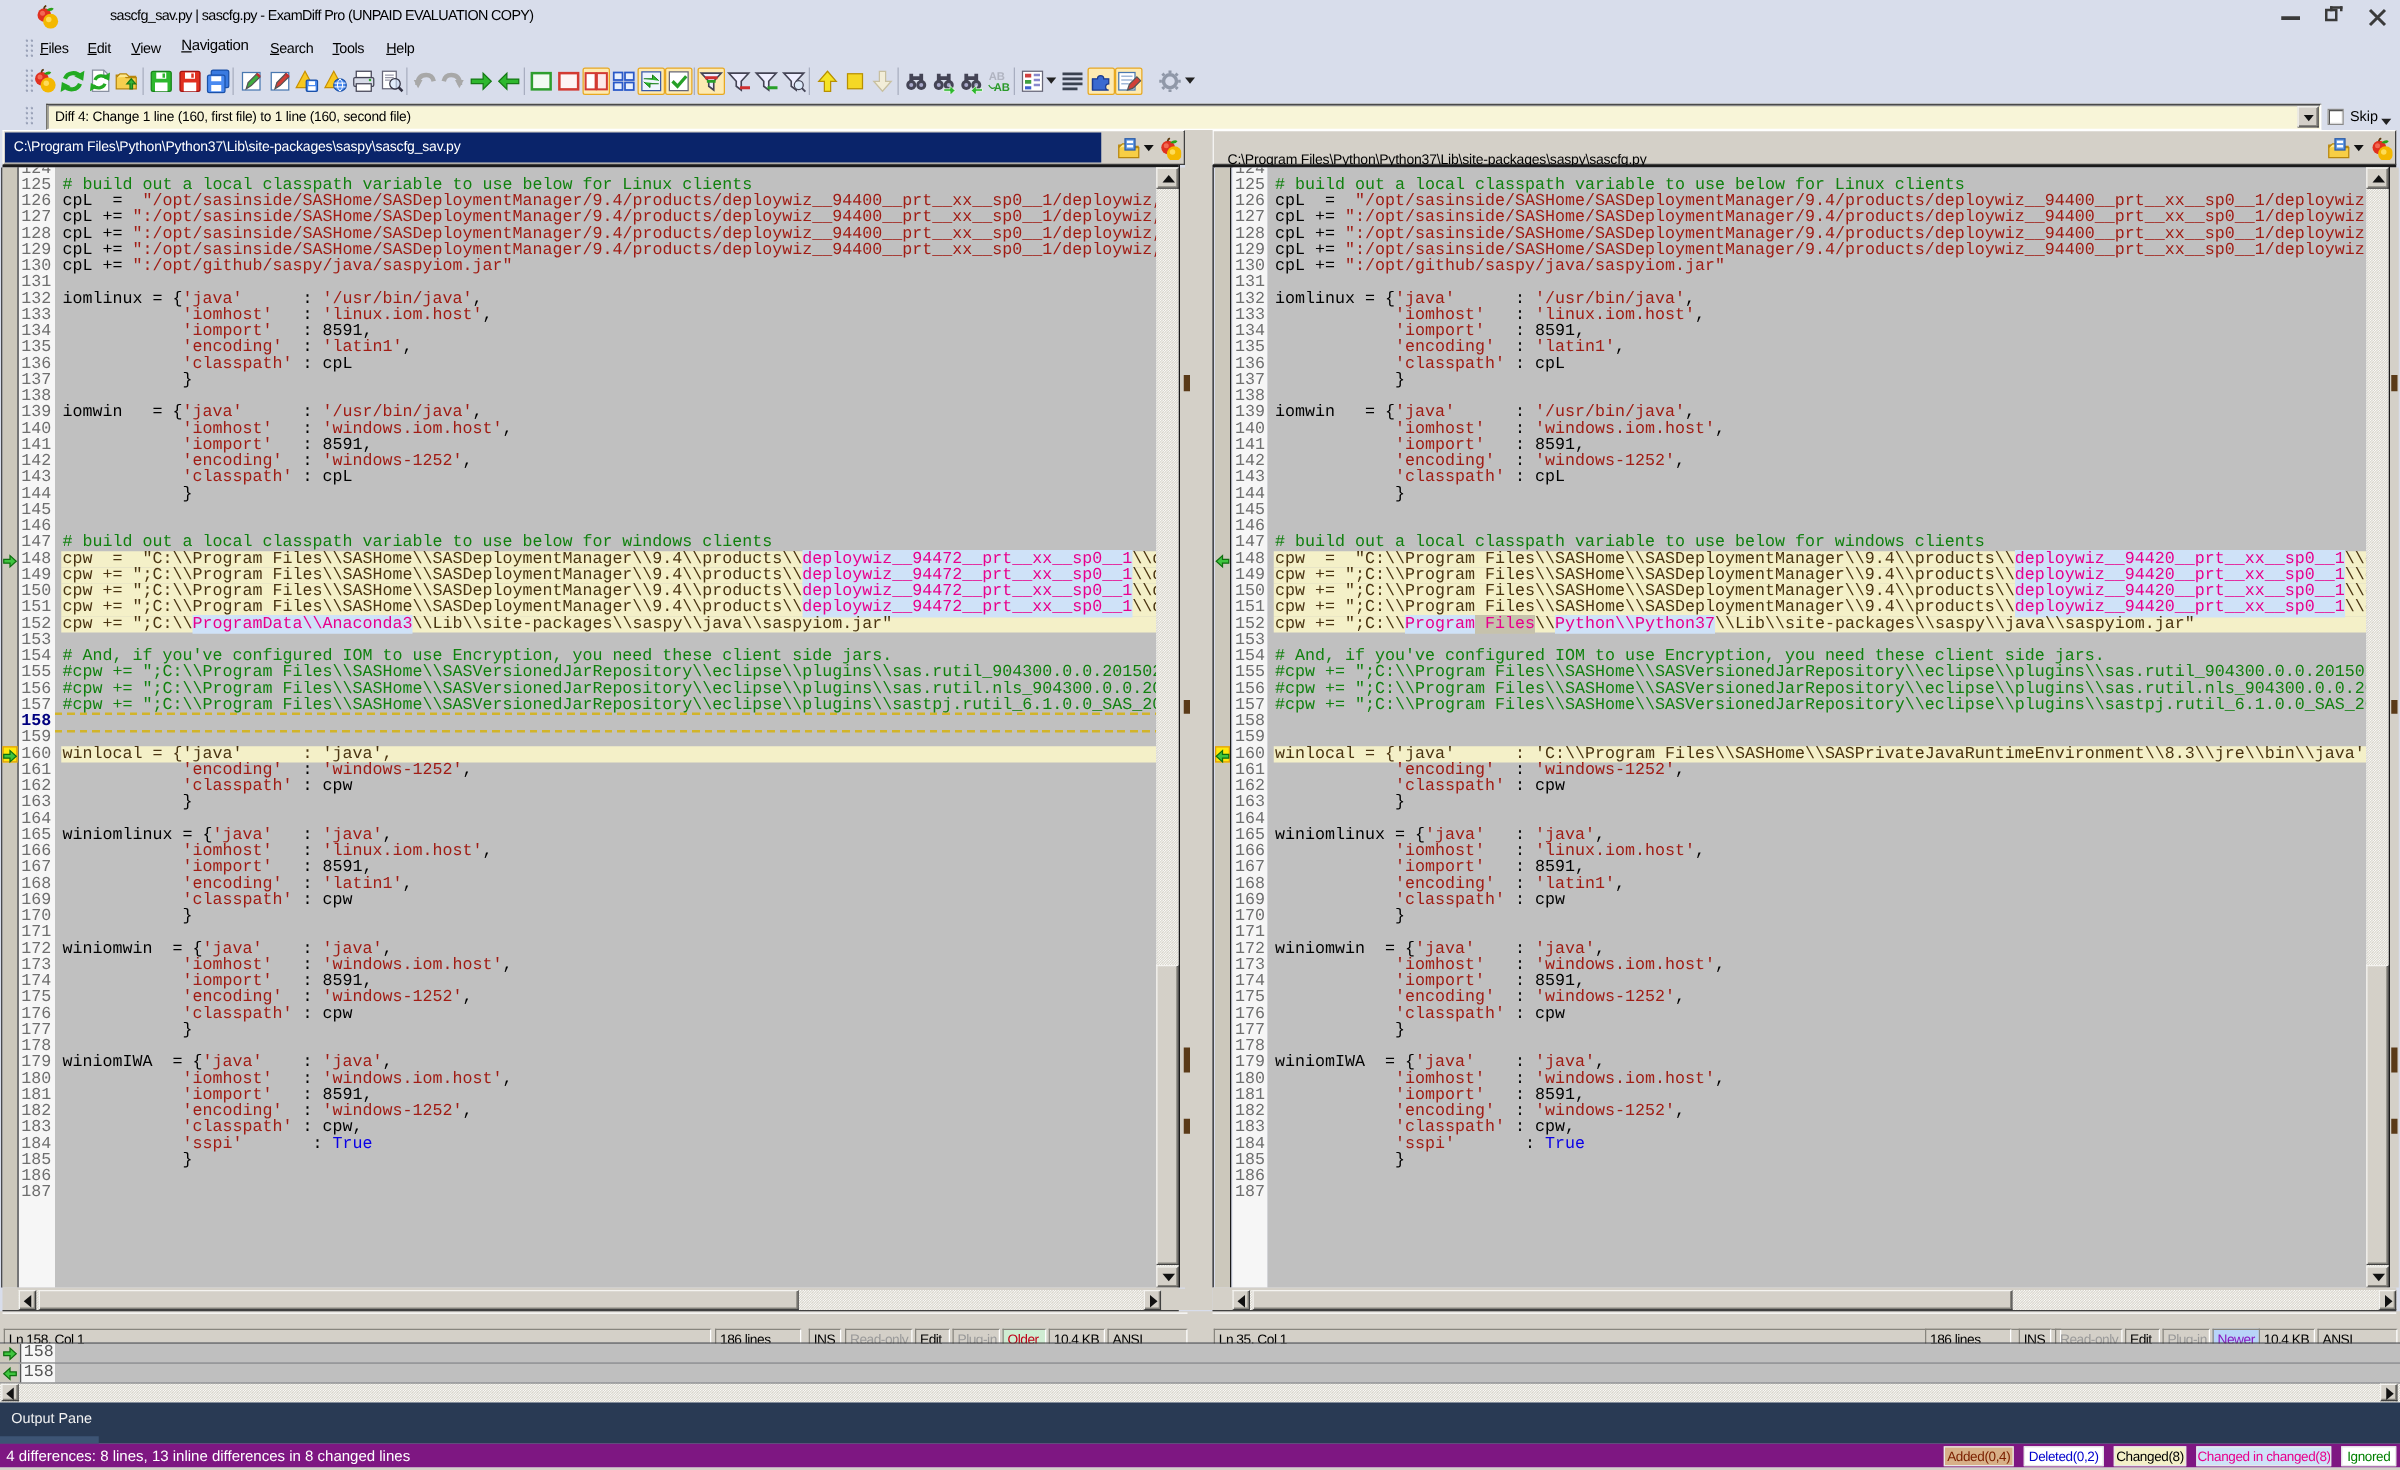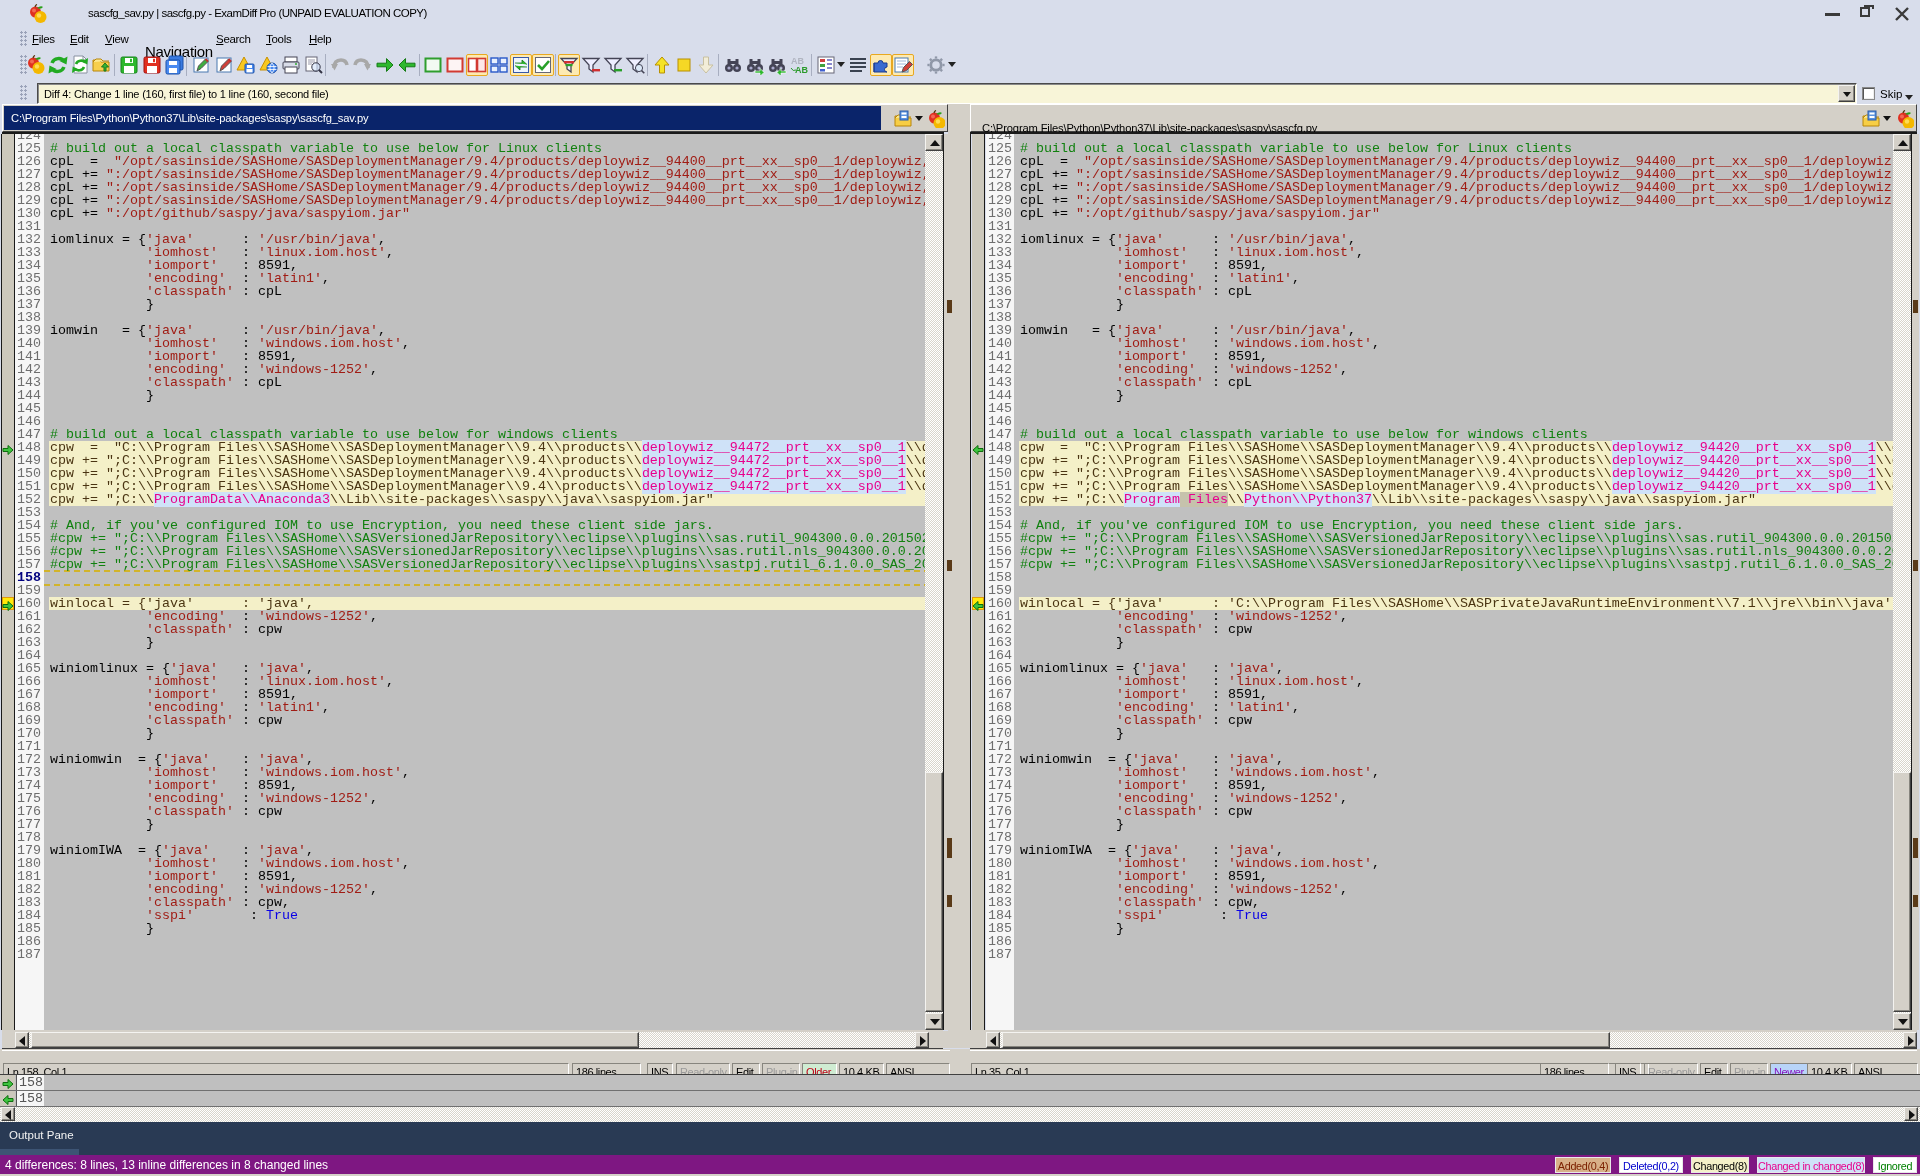--- a/index.html
+++ b/index.html
@@ -27,21 +27,21 @@
 <div class="abs" style="left:1825px;top:13px;width:15px;height:3px;background:#3a3a3a"></div>
 <div class="abs" style="left:1860px;top:7px;width:10px;height:10px;border:2px solid #3a3a3a;background:transparent"></div>
 <div class="abs" style="left:1864px;top:5px;width:10px;height:4px;border:2px solid #3a3a3a;border-bottom:none"></div>
 <div class="abs" style="left:1894px;top:6px;width:16px;height:16px"><svg width="16" height="16">
       <path d="M2 2 L14 14 M14 2 L2 14" stroke="#3a3a3a" stroke-width="2.4"></path>
     </svg></div>
 <div class="abs grip" style="left:20px;top:31px;height:16px"></div>
 <div class="abs" style="left:32px;top:33px;font-size:11.5px;letter-spacing:-0.3px;color:#000"><span style="text-decoration:underline">F</span>iles</div>
 <div class="abs" style="left:70px;top:33px;font-size:11.5px;letter-spacing:-0.3px;color:#000"><span style="text-decoration:underline">E</span>dit</div>
 <div class="abs" style="left:105px;top:33px;font-size:11.5px;letter-spacing:-0.3px;color:#000"><span style="text-decoration:underline">V</span>iew</div>
-<div class="abs" style="left:145px;top:43px;font-size:15px;letter-spacing:-0.3px;color:#000"><span style="text-decoration:underline">N</span>avigation</div>
+<div class="abs" style="left:145px;top:29px;font-size:12px;letter-spacing:-0.3px;color:#000"><span style="text-decoration:underline">N</span>avigation</div>
 <div class="abs" style="left:216px;top:33px;font-size:11.5px;letter-spacing:-0.3px;color:#000"><span style="text-decoration:underline">S</span>earch</div>
 <div class="abs" style="left:266px;top:33px;font-size:11.5px;letter-spacing:-0.3px;color:#000"><span style="text-decoration:underline">T</span>ools</div>
 <div class="abs" style="left:309px;top:33px;font-size:11.5px;letter-spacing:-0.3px;color:#000"><span style="text-decoration:underline">H</span>elp</div>
 <div class="abs grip" style="left:20px;top:55px;height:20px"></div>
 <div class="abs" style="left:26px;top:55px;width:20px;height:20px"><svg width="20" height="20" viewBox="0 0 20 20">
       <circle cx="7.5" cy="8" r="5.5" fill="#e03020"></circle>
       <circle cx="6" cy="6.5" r="2" fill="#f87860" opacity=".8"></circle>
       <path d="M7 3 Q7.5 1 9 .5" stroke="#5a3a10" stroke-width="1.3" fill="none"></path>
       <path d="M9 4 q4 -3 6 -1 q-2 3 -6 1" fill="#28a018"></path>
       <circle cx="12.5" cy="13" r="6" fill="#f4b800"></circle>
@@ -638,21 +638,21 @@
 <span class="b">cpw += ";C:\\Program Files\\SASHome\\SASDeploymentManager\\9.4\\products\\</span><span class="h">deploywiz__94420__prt__xx__sp0__1</span><span class="b">\\deploywiz\\sas.security.sspi.jar"</span>
 <span class="b">cpw += ";C:\\Program Files\\SASHome\\SASDeploymentManager\\9.4\\products\\</span><span class="h">deploywiz__94420__prt__xx__sp0__1</span><span class="b">\\deploywiz\\sas.core.jar"</span>
 <span class="b">cpw += ";C:\\</span><span class="h">Program</span><span class="g"> Files</span><span class="b">\\</span><span class="h">Python\\Python37</span><span class="b">\\Lib\\site-packages\\saspy\\java\\saspyiom.jar"</span>
 
 <span class="c"># And, if you've configured IOM to use Encryption, you need these client side jars.</span>
 <span class="c">#cpw += ";C:\\Program Files\\SASHome\\SASVersionedJarRepository\\eclipse\\plugins\\sas.rutil_904300.0.0.20150204190000_v940m3\\sas.rutil.jar"</span>
 <span class="c">#cpw += ";C:\\Program Files\\SASHome\\SASVersionedJarRepository\\eclipse\\plugins\\sas.rutil.nls_904300.0.0.20150204190000_v940m3\\sas.rutil.nls.jar"</span>
 <span class="c">#cpw += ";C:\\Program Files\\SASHome\\SASVersionedJarRepository\\eclipse\\plugins\\sastpj.rutil_6.1.0.0_SAS_20121211183517\\sastpj.rutil.jar"</span>
 
 
-<span class="b">winlocal = {'java'      : 'C:\\Program Files\\SASHome\\SASPrivateJavaRuntimeEnvironment\\7.1\\jre\\bin\\java'</span>
+<span class="b">winlocal = {'java'      : 'C:\\Program Files\\SASHome\\SASPrivateJavaRuntimeEnvironment\\8.3\\jre\\bin\\java'</span>
             <span class="s">'encoding'</span>  : <span class="s">'windows-1252'</span>,
             <span class="s">'classpath'</span> : cpw
             }
 
 winiomlinux = {<span class="s">'java'</span>   : <span class="s">'java'</span>,
             <span class="s">'iomhost'</span>   : <span class="s">'linux.iom.host'</span>,
             <span class="s">'iomport'</span>   : 8591,
             <span class="s">'encoding'</span>  : <span class="s">'latin1'</span>,
             <span class="s">'classpath'</span> : cpw
             }

